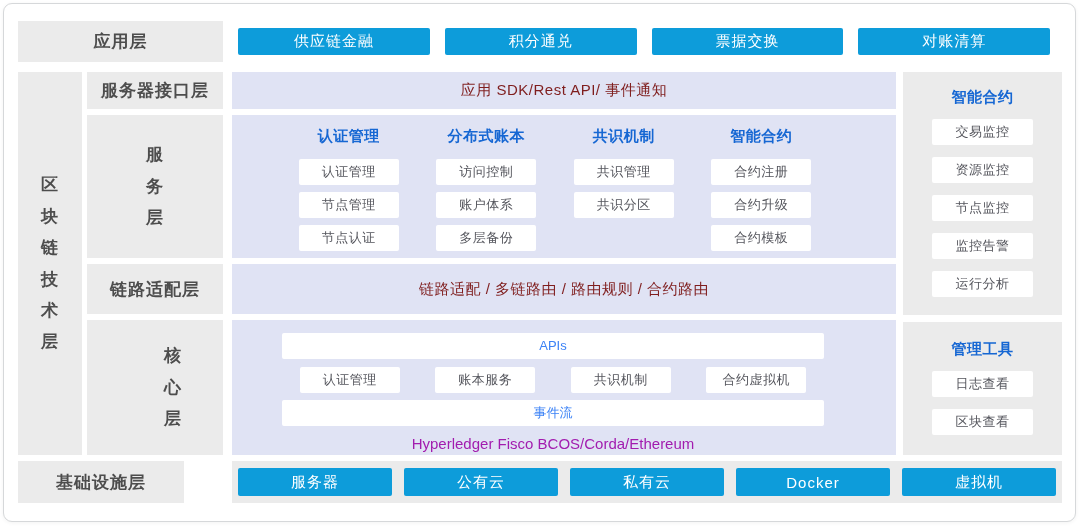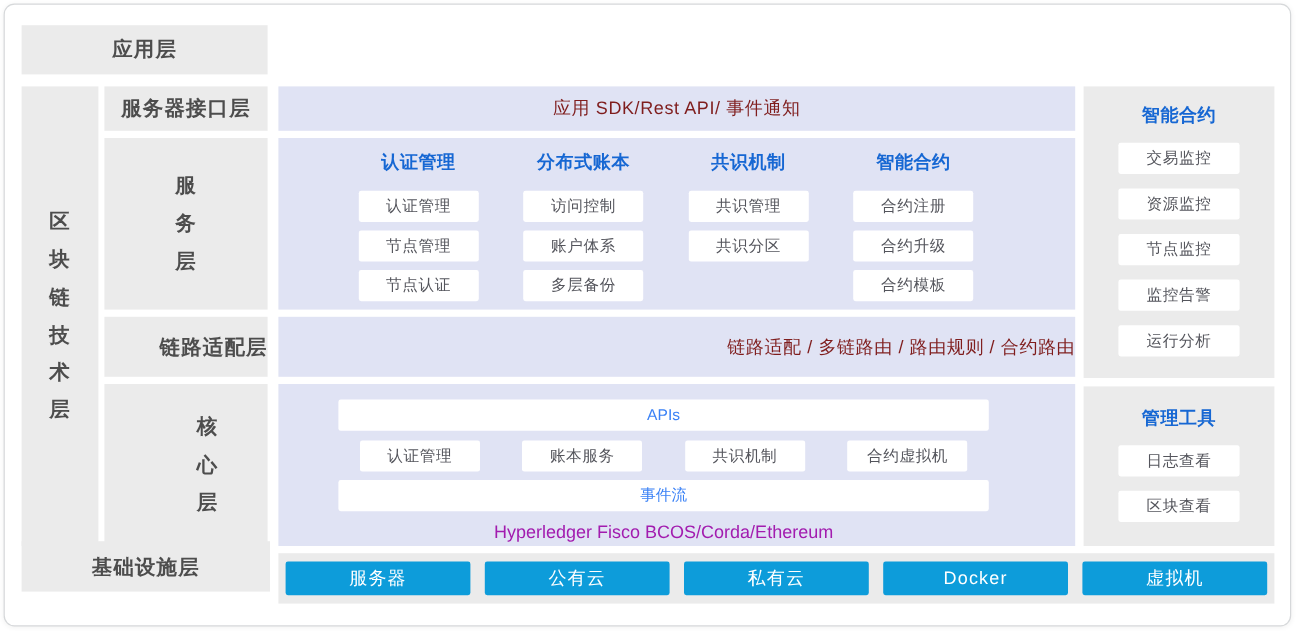--- a/index.html
+++ b/index.html
@@ -28,21 +28,21 @@
 
   
   .strip { left:14px; top:68px; width:64px; height:383px; }
   .label-col { left:83px; top:68px; width:136px; height:383px;
     display:flex; flex-direction:column; gap:6px; }
   .content-col { left:228px; top:68px; width:664px; height:383px;
     display:flex; flex-direction:column; gap:6px; }
   .right-col { left:899px; top:68px; width:159px; height:383px;
     display:flex; flex-direction:column; gap:7px; }
 
-  .h-if { height:38px; } .h-svc { height:149px; } .h-ad { height:52px;justify-content:flex-end; } .h-core { height:140px;padding-left:36px; }
+  .h-if { height:38px; } .h-svc { height:149px; } .h-ad { height:52px; } .h-core { height:140px;padding-left:36px; }
 
   
   .svc-block { padding:10px 66px 0 48px; display:block; }
   .svc-grid { display:flex; }
   .svc-col { flex:1; text-align:center; }
   .col-header { color:#1667d3; font-weight:bold; font-size:15px; line-height:18px;
     padding-top:2px; margin-bottom:14px; letter-spacing:0.5px; }
   .item-box { width:100px; height:26px; margin:0 auto 7px auto; background:#fff;
     border-radius:2px; display:flex; align-items:center; justify-content:center;
     font-size:13px; color:#54555c; letter-spacing:0.5px; }
@@ -57,32 +57,38 @@
 
   
   .panel { background:#ebebeb; }
   .panel-1 { height:243px; padding-top:16px; }
   .panel-2 { height:133px; padding-top:18px; }
   .panel-header { text-align:center; color:#1667d3; font-weight:bold; font-size:15px;
     line-height:18px; margin-bottom:13px; letter-spacing:0.5px; }
   .panel .item-box { width:101px; height:26px; margin:0 auto 12px auto; }
 
   
-  .row-bot-label { left:14px; top:447px; width:207px; height:42px; }
+  .row-bot-label { left:14px; top:457px; width:166px; height:42px; }
   .row-bot-strip { left:228px; top:457px; width:830px; height:42px; background:#ebebeb;
     display:flex; align-items:center; gap:12px; padding:0 6px; }
   .row-bot-strip .blue-btn { flex:1; height:28px; }
 </style>
 </head>
 <body>
 
 <div class="card">
 
   <div class="abs gray-box row-top-label">
     <span class="layer-label">应用层</span>
+  </div>
+  <div class="abs row-top-btns">
+    <div class="blue-btn">供应链金融</div>
+    <div class="blue-btn">积分通兑</div>
+    <div class="blue-btn">票据交换</div>
+    <div class="blue-btn">对账清算</div>
   </div>
 
   <div class="abs gray-box strip">
     <div class="vtext layer-label">区块链技术层</div>
   </div>
 
   <div class="abs label-col">
     <div class="gray-box h-if">
       <span class="layer-label">服务器接口层</span>
     </div>

